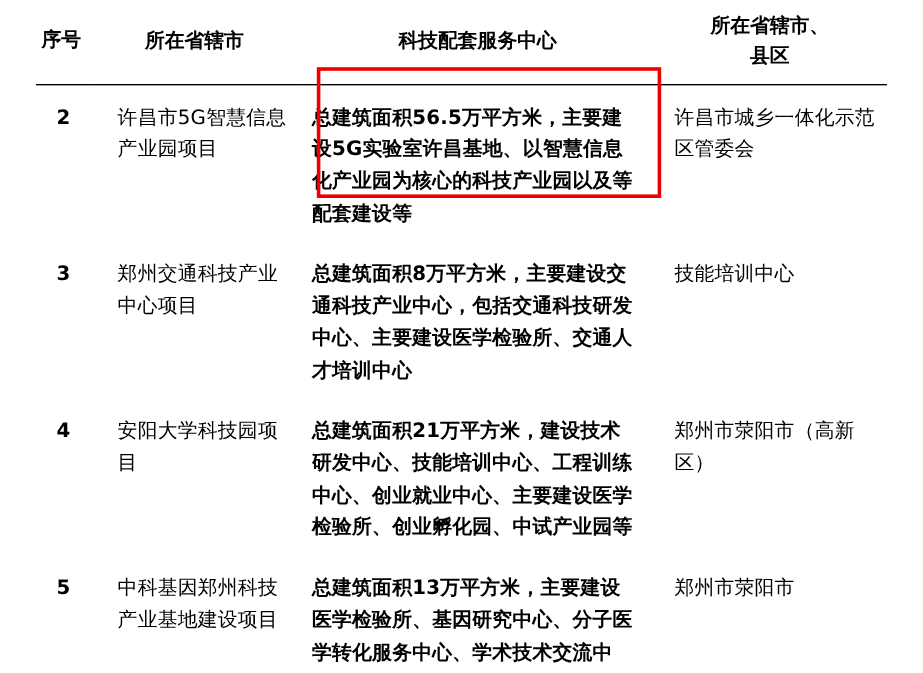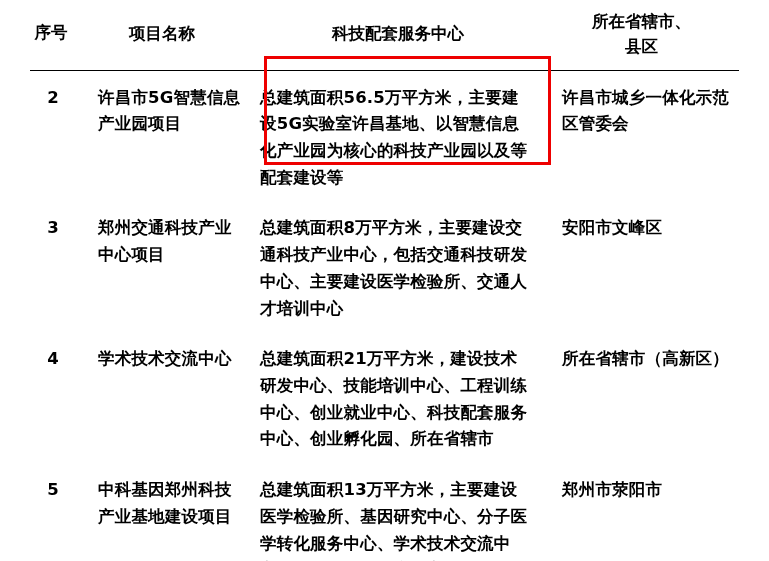--- a/index.html
+++ b/index.html
@@ -48,31 +48,31 @@
     vertical-align: top;
     border: none;
     padding: 14px 2px 10px 2px;
     letter-spacing: 0.2px;
   }
   td.num {
     text-align: center;
     font-weight: bold;
   }
   td.name {
-    font-weight: bold;
+    font-weight: normal;
     padding-left: 22px;
     padding-right: 4px;
   }
   td.content {
     font-weight: bold;
     padding-left: 8px;
     padding-right: 18px;
   }
   td.region {
-    font-weight: bold;
+    font-weight: normal;
     padding-left: 14px;
     padding-right: 2px;
   }
   thead th.h-num    { padding-left: 0; font-family: Liberation Mono, monospace; }
   thead th.h-name   { padding-left: 0; }
   thead th.h-content{ padding-left: 0; }
   thead th.h-region { padding-left: 0; }
   .highlight-box {
     position: absolute;
     left: 264px;
@@ -96,46 +96,46 @@
   <table class="doc-table">
     <colgroup>
       <col class="c-num">
       <col class="c-name">
       <col class="c-content">
       <col class="c-region">
     </colgroup>
     <thead>
       <tr>
         <th class="h-num">序号</th>
-        <th class="h-name">项目名称</th>
+        <th class="h-name">所在省辖市</th>
         <th class="h-content">科技配套服务中心</th>
         <th class="h-region">
           <span class="hdr-two">所在省辖市、</span>
           <span class="hdr-two">县区</span>
         </th>
       </tr>
     </thead>
     <tbody>
       <tr>
         <td class="num">2</td>
         <td class="name">许昌市5G智慧信息产业园项目</td>
         <td class="content">总建筑面积56.5万平方米，主要建设5G实验室许昌基地、以智慧信息化产业园为核心的科技产业园以及等配套建设等</td>
         <td class="region">许昌市城乡一体化示范区管委会</td>
       </tr>
       <tr>
         <td class="num">3</td>
         <td class="name">郑州交通科技产业中心项目</td>
         <td class="content">总建筑面积8万平方米，主要建设交通科技产业中心，包括交通科技研发中心、主要建设医学检验所、交通人才培训中心</td>
-        <td class="region">安阳市文峰区</td>
+        <td class="region">技能培训中心</td>
       </tr>
       <tr>
         <td class="num">4</td>
-        <td class="name">学术技术交流中心</td>
-        <td class="content">总建筑面积21万平方米，建设技术研发中心、技能培训中心、工程训练中心、创业就业中心、科技配套服务中心、创业孵化园、所在省辖市</td>
-        <td class="region">所在省辖市（高新区）</td>
+        <td class="name">安阳大学科技园项目</td>
+        <td class="content">总建筑面积21万平方米，建设技术研发中心、技能培训中心、工程训练中心、创业就业中心、主要建设医学检验所、创业孵化园、中试产业园等</td>
+        <td class="region">郑州市荥阳市（高新区）</td>
       </tr>
       <tr>
         <td class="num">5</td>
         <td class="name">中科基因郑州科技产业基地建设项目</td>
         <td class="content">总建筑面积13万平方米，主要建设医学检验所、基因研究中心、分子医学转化服务中心、学术技术交流中心、基因与细胞治疗中心及配套设施</td>
         <td class="region">郑州市荥阳市</td>
       </tr>
     </tbody>
   </table>
 

